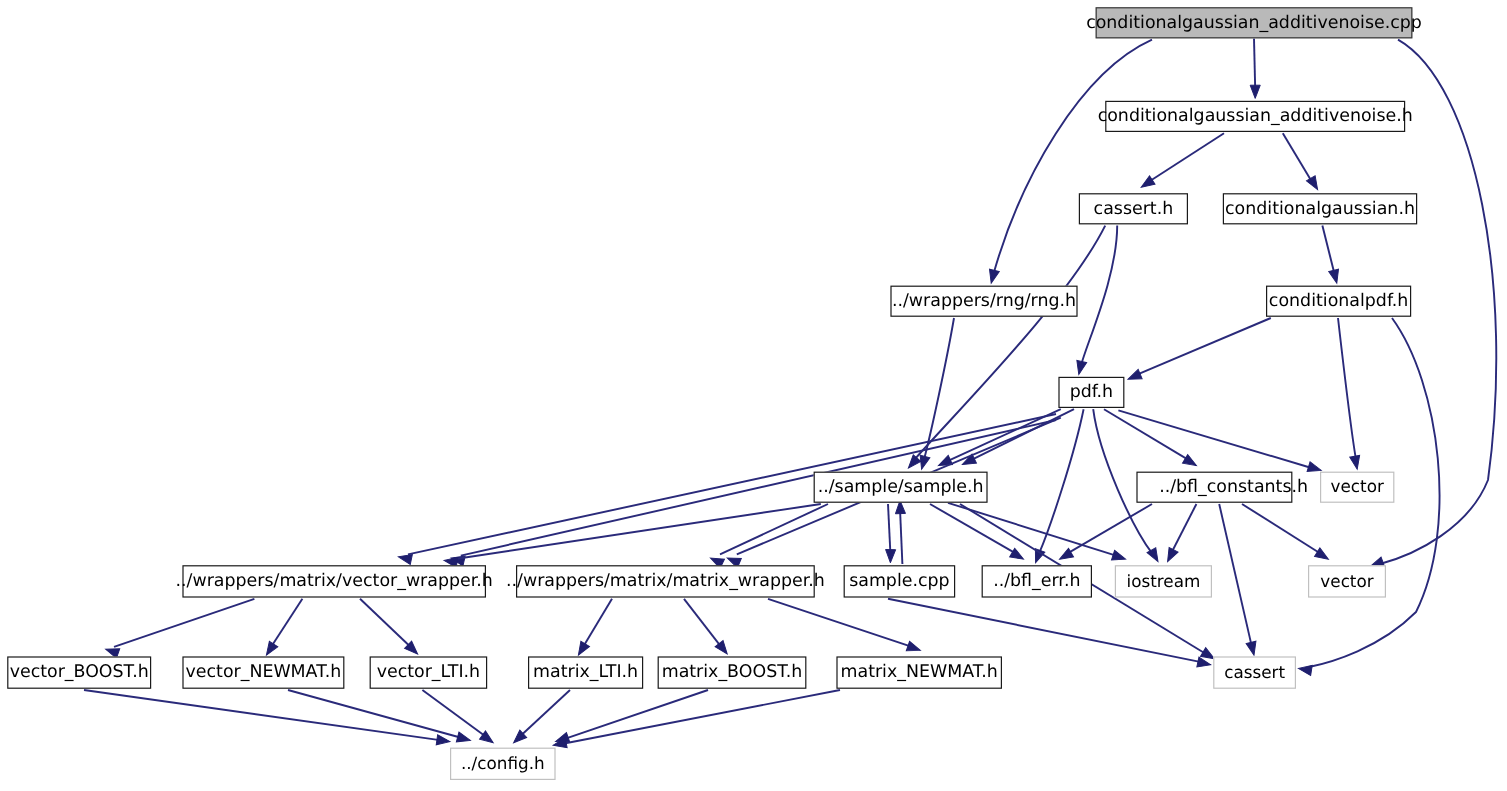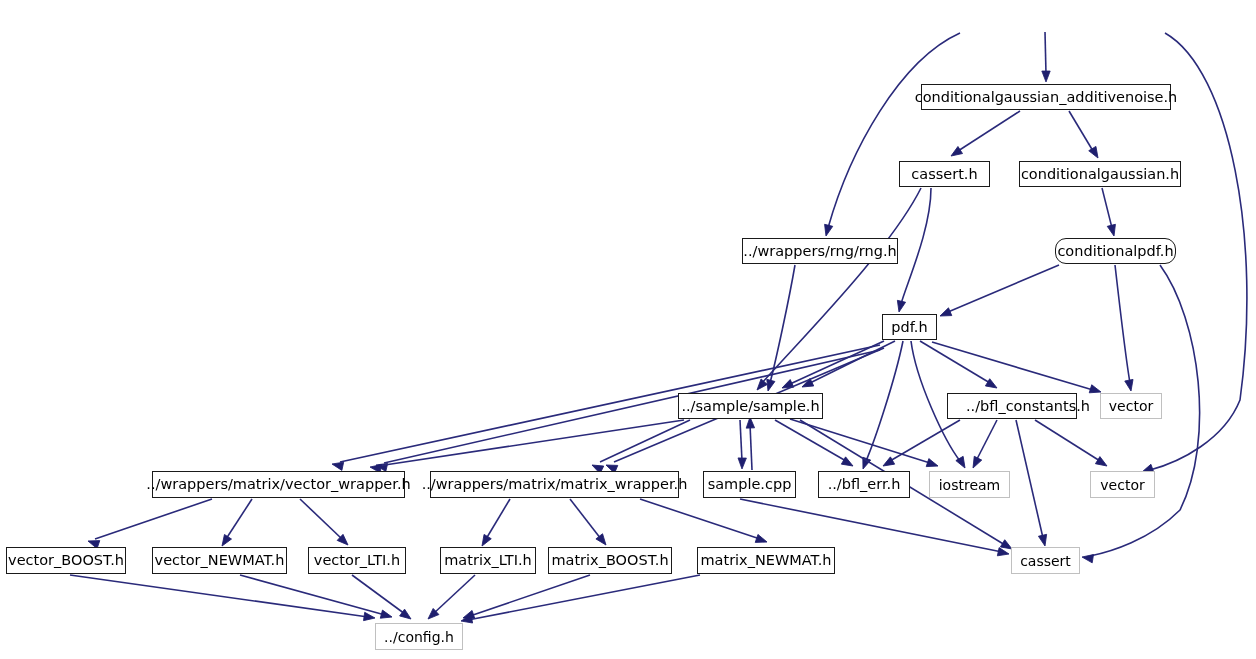--- a/index.html
+++ b/index.html
@@ -147,33 +147,36 @@
       <polygon points="0,0 -11,-4.2 -11,4.2" class="edge-head" transform="translate(392,617) rotate(15)"></polygon>
       <path d="M 352,575 L 405,614" class="edge-path"></path>
       <polygon points="0,0 -11,-4.2 -11,4.2" class="edge-head" transform="translate(411,619) rotate(36)"></polygon>
       <path d="M 475,575 L 433,614" class="edge-path"></path>
       <polygon points="0,0 -11,-4.2 -11,4.2" class="edge-head" transform="translate(428,619) rotate(137)"></polygon>
       <path d="M 590,575 L 470,616" class="edge-path"></path>
       <polygon points="0,0 -11,-4.2 -11,4.2" class="edge-head" transform="translate(463,618) rotate(161)"></polygon>
       <path d="M 700,575 L 468,620" class="edge-path"></path>
       <polygon points="0,0 -11,-4.2 -11,4.2" class="edge-head" transform="translate(461,621) rotate(169)"></polygon>
     </svg>
+<div class="node root" style="left: 913px; top: 6px; width: 264px; height: 26px;">
+      <span class="node-label">conditionalgaussian_additivenoise.cpp</span>
+    </div>
     <div class="node" style="left: 921px; top: 84px; width: 250px; height: 26px;">
       <span class="node-label">conditionalgaussian_additivenoise.h</span>
     </div>
     <div class="node" style="left: 899px; top: 161px; width: 91px; height: 26px;">
       <span class="node-label">cassert.h</span>
     </div>
     <div class="node" style="left: 1019px; top: 161px; width: 162px; height: 26px;">
       <span class="node-label">conditionalgaussian.h</span>
     </div>
     <div class="node" style="left: 742px; top: 238px; width: 156px; height: 26px;">
       <span class="node-label">../wrappers/rng/rng.h</span>
     </div>
-    <div class="node" style="left: 1055px; top: 238px; width: 121px; height: 26px; border-radius: 11px;">
+    <div class="node" style="left: 1055px; top: 238px; width: 121px; height: 26px;">
       <span class="node-label">conditionalpdf.h</span>
     </div>
     <div class="node" style="left: 882px; top: 314px; width: 55px; height: 26px;">
       <span class="node-label">pdf.h</span>
     </div>
     <div class="node" style="left: 678px; top: 393px; width: 145px; height: 26px;">
       <span class="node-label">../sample/sample.h</span>
     </div>
     <div class="node" style="left: 947px; top: 393px; width: 130px; height: 26px; padding-left: 32px;">
       <span class="node-label">../bfl_constants.h</span>

